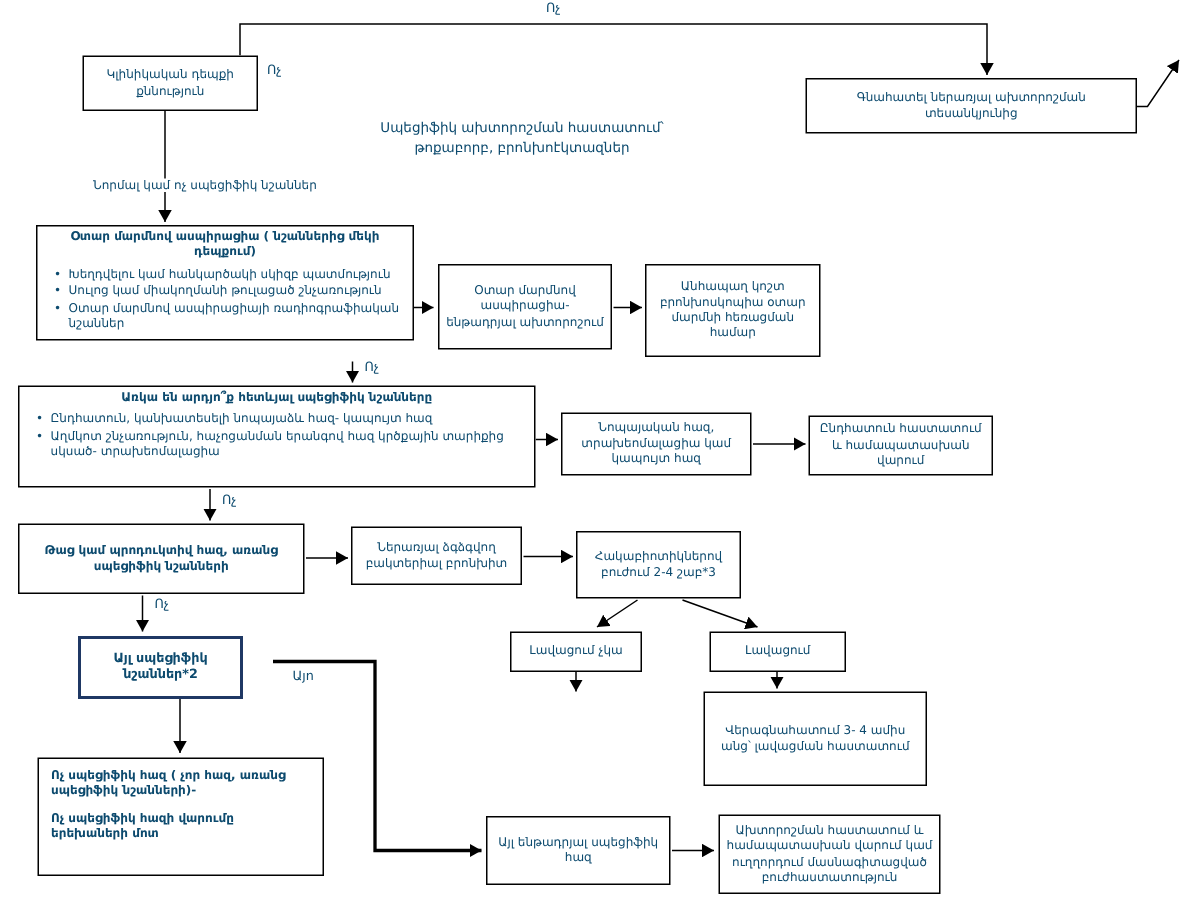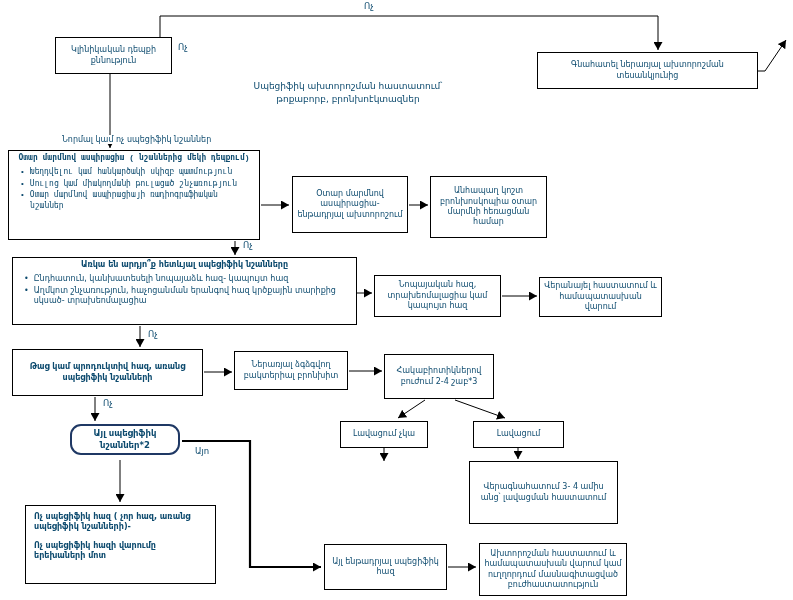--- a/index.html
+++ b/index.html
@@ -52,40 +52,40 @@
     <line x1="384" y1="448" x2="384" y2="461" stroke="#000" stroke-width="1" marker-end="url(#ah)"></line>
     <line x1="518" y1="448" x2="518" y2="459" stroke="#000" stroke-width="1" marker-end="url(#ah)"></line>
     <line x1="95" y1="397" x2="95" y2="421" stroke="#000" stroke-width="1" marker-end="url(#ah)"></line>
     <line x1="120" y1="460" x2="120" y2="502" stroke="#000" stroke-width="1" marker-end="url(#ah)"></line>
     <polyline points="182,441 250,441 250,567 321,567" fill="none" stroke="#000" stroke-width="2.2" marker-end="url(#ah)"></polyline>
     <line x1="448" y1="567" x2="476" y2="567" stroke="#000" stroke-width="1" marker-end="url(#ah)"></line>
   </svg>
 
   <div class="flow-label" style="left:362px;top:1px;">Ոչ</div>
   <div class="flow-label" style="left:176px;top:42px;">Ոչ</div>
-  <div class="flow-label" style="left:60px;top:119px;font-size:8px;margin-top:16px;">Նորմալ կամ ոչ սպեցիֆիկ նշաններ</div>
+  <div class="flow-label" style="left:60px;top:119px;font-size:8px;">Նորմալ կամ ոչ սպեցիֆիկ նշաններ</div>
   <div class="flow-label" style="left:241px;top:240px;">Ոչ</div>
   <div class="flow-label" style="left:146px;top:329px;">Ոչ</div>
   <div class="flow-label" style="left:101px;top:398px;">Ոչ</div>
   <div class="flow-label" style="left:193px;top:446px;">Այո</div>
 
   <div class="note" style="left:239px;top:80px;width:218px;">
     <div>Սպեցիֆիկ ախտորոշման հաստատում՝</div>
     <div>թոքաբորբ, բրոնխոէկտազներ</div>
   </div>
 
   <div class="node" style="left:55px;top:37px;width:117px;height:37px;">
     <span>Կլինիկական դեպքի քննություն</span>
   </div>
 
   <div class="node" style="left:537px;top:52px;width:221px;height:37px;">
     <span>Գնահատել ներառյալ ախտորոշման տեսանկյունից</span>
   </div>
 
-  <div class="node topalign" style="left:8px;top:150px;width:252px;height:90px;font-family:Liberation Mono, monospace;">
+  <div class="node topalign" style="left:24px;top:150px;width:252px;height:77px;">
     <span class="title">Օտար մարմնով ասպիրացիա ( նշաններից մեկի դեպքում)</span>
     <ul class="bullets">
       <li>
           <span class="dot">•</span>
           <span>Խեղդվելու կամ հանկարծակի սկիզբ պատմություն</span>
         </li>
       <li>
           <span class="dot">•</span>
           <span>Սուլոց կամ միակողմանի թուլացած շնչառություն</span>
         </li>
@@ -116,21 +116,21 @@
           <span>Աղմկոտ շնչառություն, հաչոցանման երանգով հազ կրծքային տարիքից սկսած- տրախեոմալացիա</span>
         </li>
     </ul>
   </div>
 
   <div class="node" style="left:374px;top:275px;width:127px;height:42px;">
     <span>Նոպայական հազ, տրախեոմալացիա կամ կապույտ հազ</span>
   </div>
 
   <div class="node" style="left:539px;top:277px;width:123px;height:40px;">
-    <span>Վերանայել հաստատում և համապատասխան վարում</span>
+    <span>Ընդհատուն հաստատում և համապատասխան վարում</span>
   </div>
 
   <div class="node boldtext" style="left:12px;top:349px;width:191px;height:47px;">
     <span>Թաց կամ պրոդուկտիվ հազ, առանց սպեցիֆիկ նշանների</span>
   </div>
 
   <div class="node" style="left:234px;top:351px;width:114px;height:39px;">
     <span>Ներառյալ ձգձգվող բակտերիալ բրոնխիտ</span>
   </div>
 
@@ -144,21 +144,21 @@
 
   <div class="node" style="left:473px;top:421px;width:91px;height:27px;">
     <span>Լավացում</span>
   </div>
 
 
   <div class="node" style="left:469px;top:461px;width:149px;height:63px;">
     <span>Վերագնահատում 3- 4 ամիս անց՝ լավացման հաստատում</span>
   </div>
 
-  <div class="node accent" style="left:70px;top:424px;width:110px;height:31px;border-radius:11px;">
+  <div class="node accent" style="left:52px;top:424px;width:110px;height:42px;">
     <span>Այլ սպեցիֆիկ նշաններ*2</span>
   </div>
 
   <div class="node topalign" style="left:25px;top:505px;width:191px;height:79px;padding:6px 8px;">
     <div class="para">Ոչ սպեցիֆիկ հազ ( չոր հազ, առանց սպեցիֆիկ նշանների)-</div>
     <div class="para">Ոչ սպեցիֆիկ հազի վարումը երեխաների մոտ</div>
   </div>
 
   <div class="node" style="left:479px;top:543px;width:148px;height:53px;">
     <span>Ախտորոշման հաստատում և համապատասխան վարում կամ ուղղորդում մասնագիտացված բուժհաստատություն</span>

